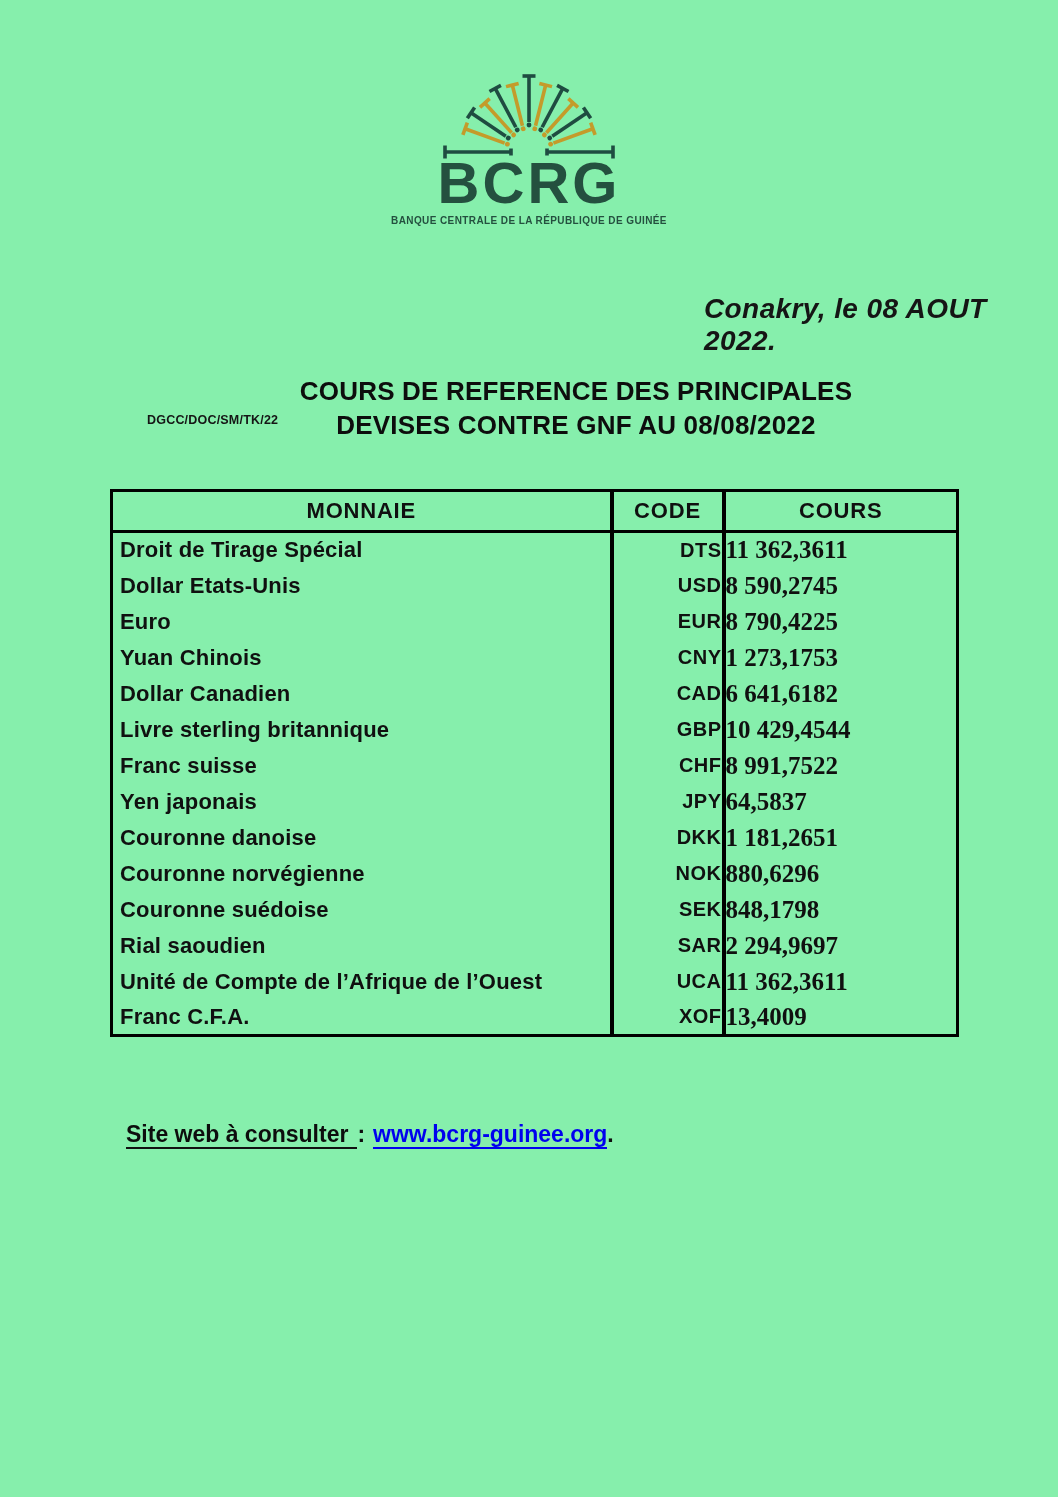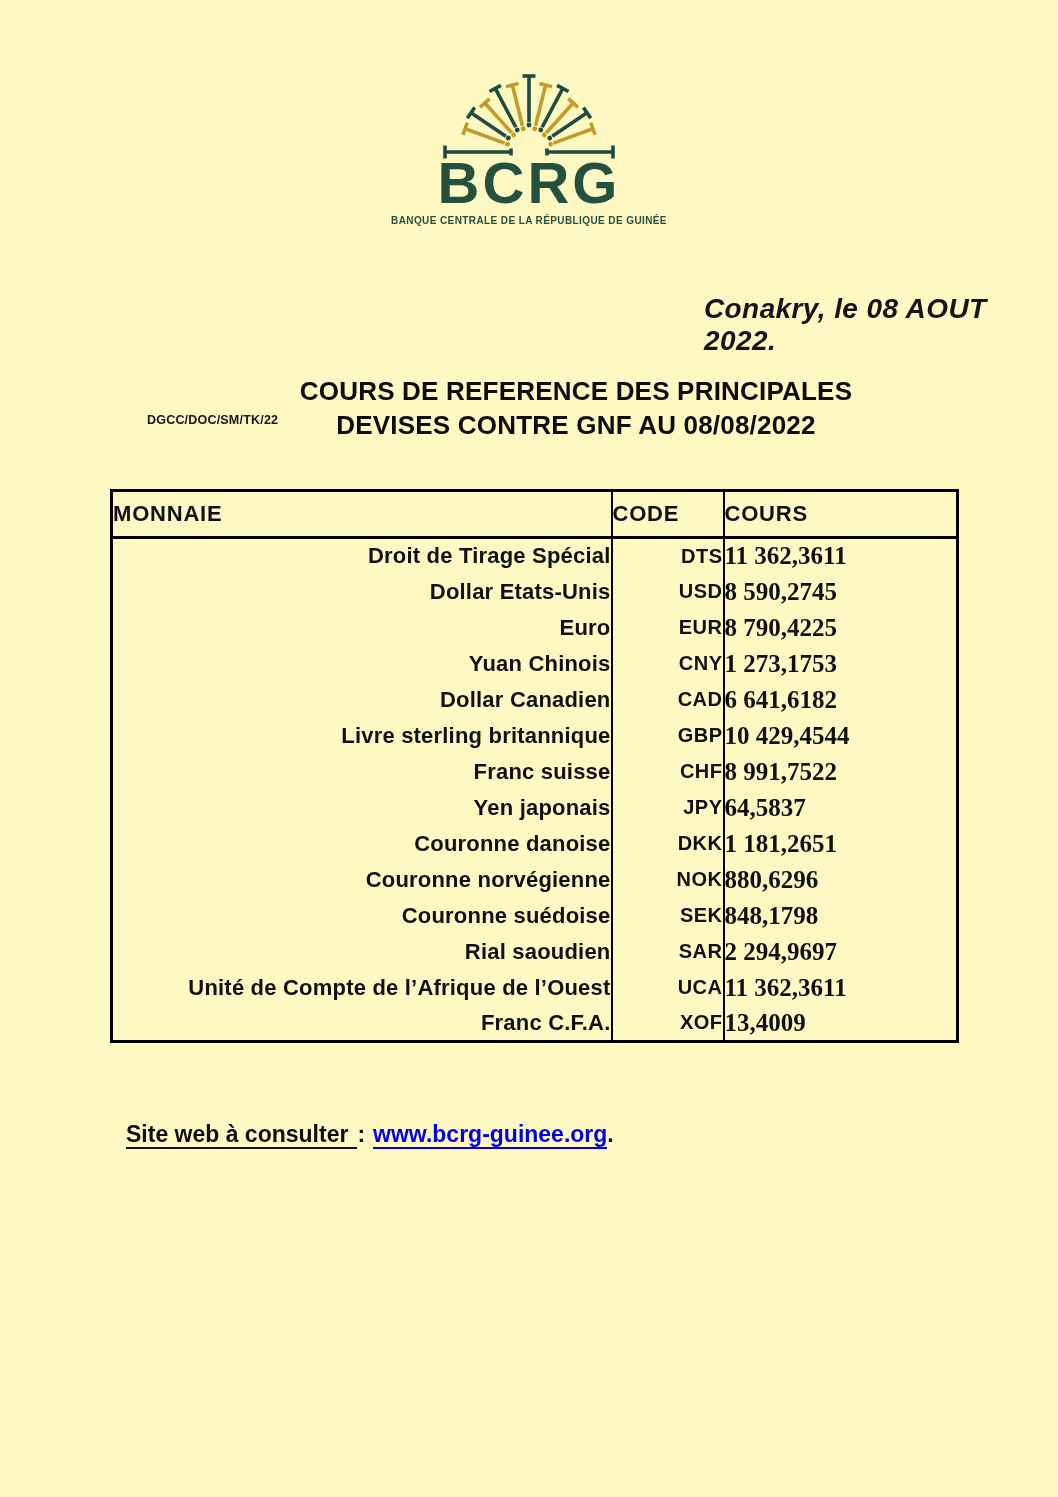--- a/index.html
+++ b/index.html
@@ -4,21 +4,21 @@
 <style>
   * { margin:0; padding:0; box-sizing:border-box; }
   html,body { width:1058px; height:1497px; }
   body {
     background:#ffffff;
     font-family:"Liberation Sans", sans-serif;
     color:#101010;
     position:relative;
     overflow:hidden;
   }
-  .page { position:absolute; inset:0; background:#fef9c3; }
+  .page { position:absolute; inset:0; background:#86efac; }
 
   
   .logo-block { position:absolute; top:64px; left:50%; transform:translateX(-50%); width:420px; text-align:center; }
   .logo-fan { display:block; margin:0 auto; }
   .logo-acronym {
     font-size:58px; font-weight:700; line-height:1;
     color:#24503f; letter-spacing:3px; margin-top:-10px;
   }
   .logo-tagline {
     font-size:10px; font-weight:700; color:#24503f;
@@ -47,27 +47,27 @@
   
   table.rates {
     position:absolute; left:110px; top:489px;
     border-collapse:collapse; table-layout:fixed; width:846px;
     border:3px solid #000;
   }
   table.rates col.c-monnaie { width:500px; }
   table.rates col.c-code    { width:112px; }
   table.rates col.c-cours   { width:234px; }
   table.rates th {
-    height:47px; vertical-align:middle; text-align:left;
+    height:41px; vertical-align:middle; text-align:center;
     font-size:22px; font-weight:700; letter-spacing:0.8px;
     border-bottom:3px solid #000;
   }
   table.rates td { height:36px; vertical-align:middle; }
-  .bl { border-left:2px solid #000000; }
-  td.monnaie { font-size:22px; font-weight:700; padding-left:7px; text-align:right; letter-spacing:0.2px; }
+  .bl { border-left:4px solid #000000; }
+  td.monnaie { font-size:22px; font-weight:700; padding-left:7px; text-align:left; letter-spacing:0.2px; }
   td.code    { font-size:20px; font-weight:700; text-align:right; letter-spacing:0.5px; }
   td.cours   {
     font-family:"Liberation Serif", serif;
     font-size:25px; font-weight:700; padding-right:13px;
   }
 
   
   .footer {
     position:absolute; left:126px; top:1121px;
     font-size:23px; font-weight:700; white-space:nowrap; color:#0d0d0d;

